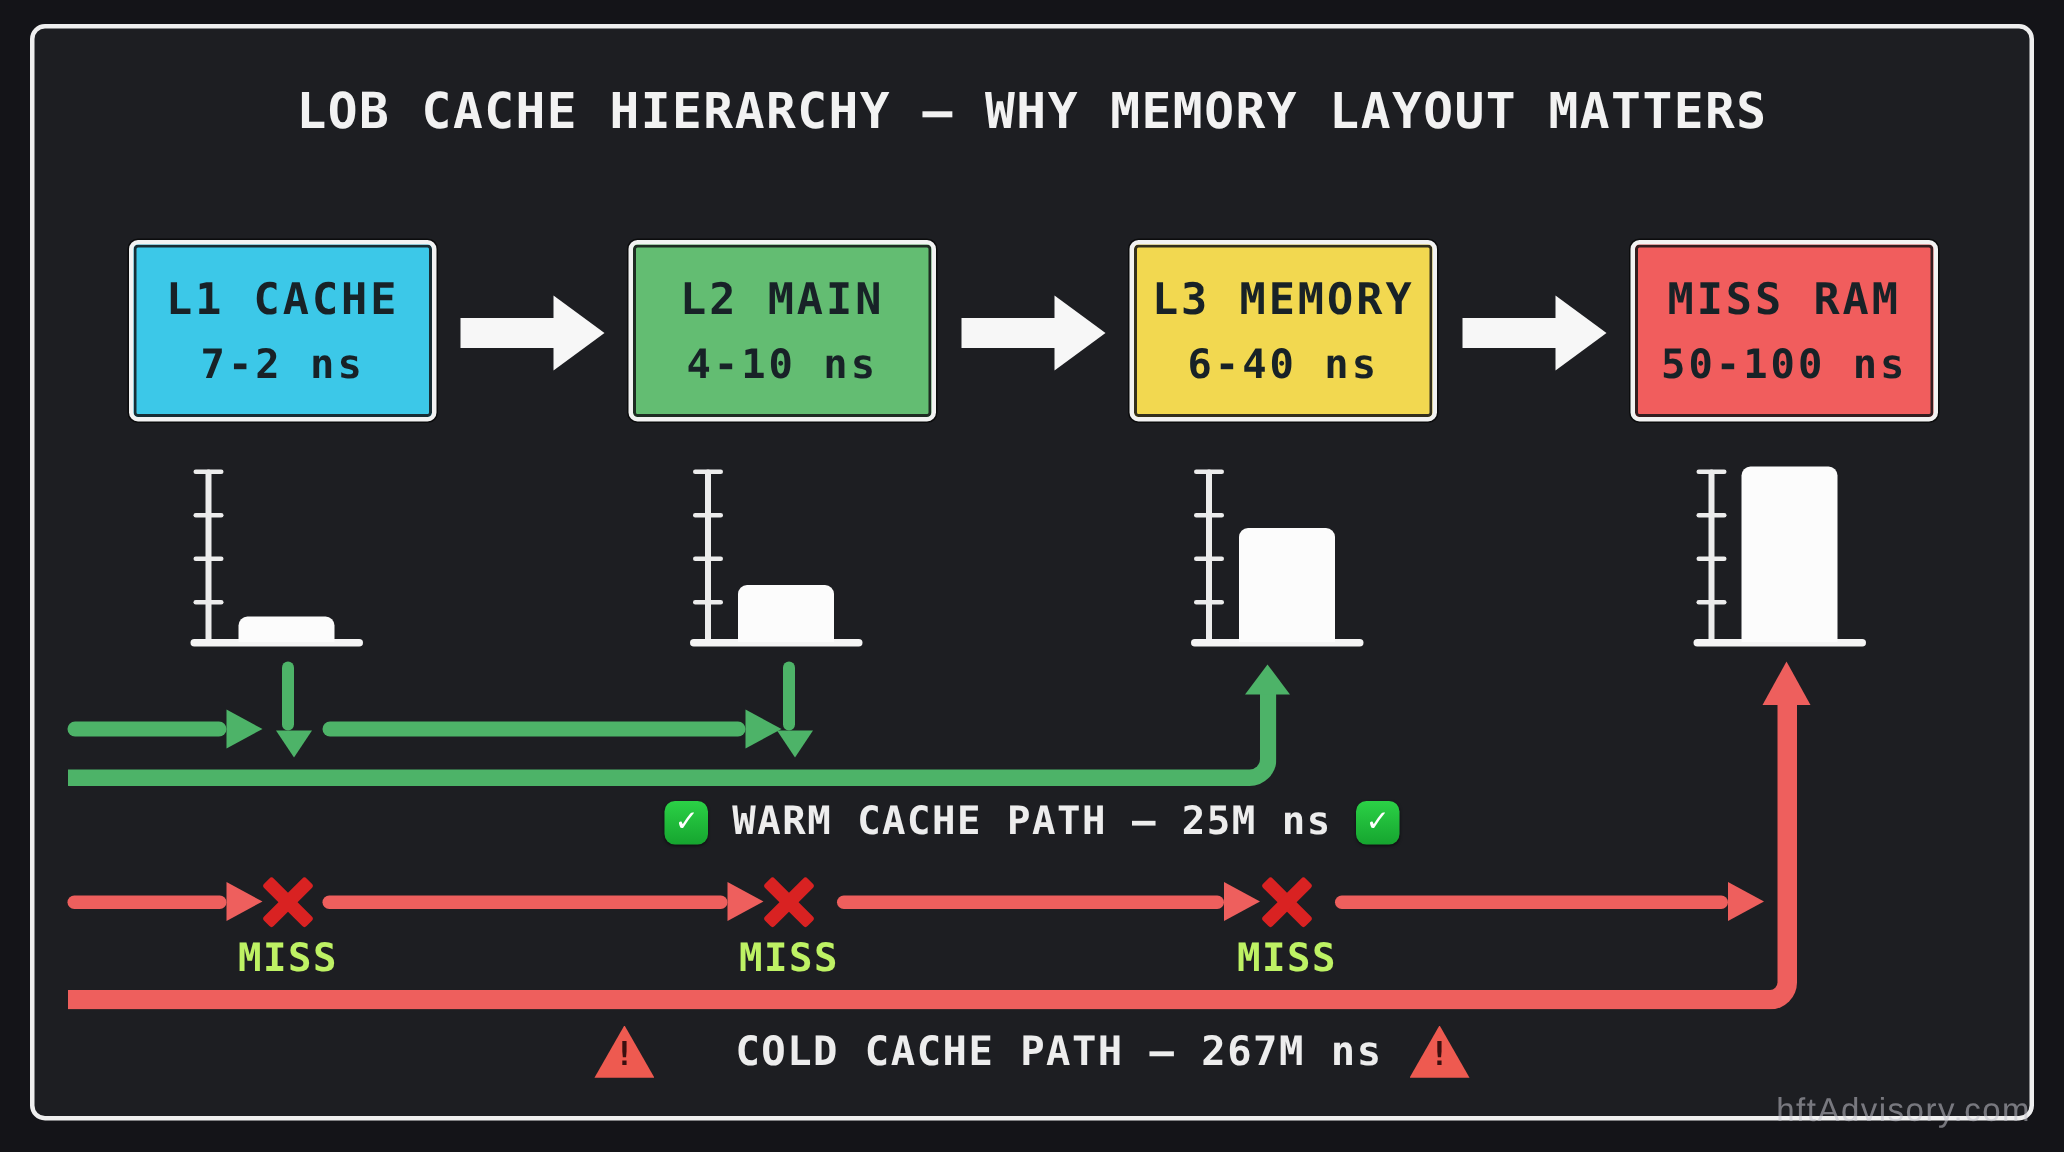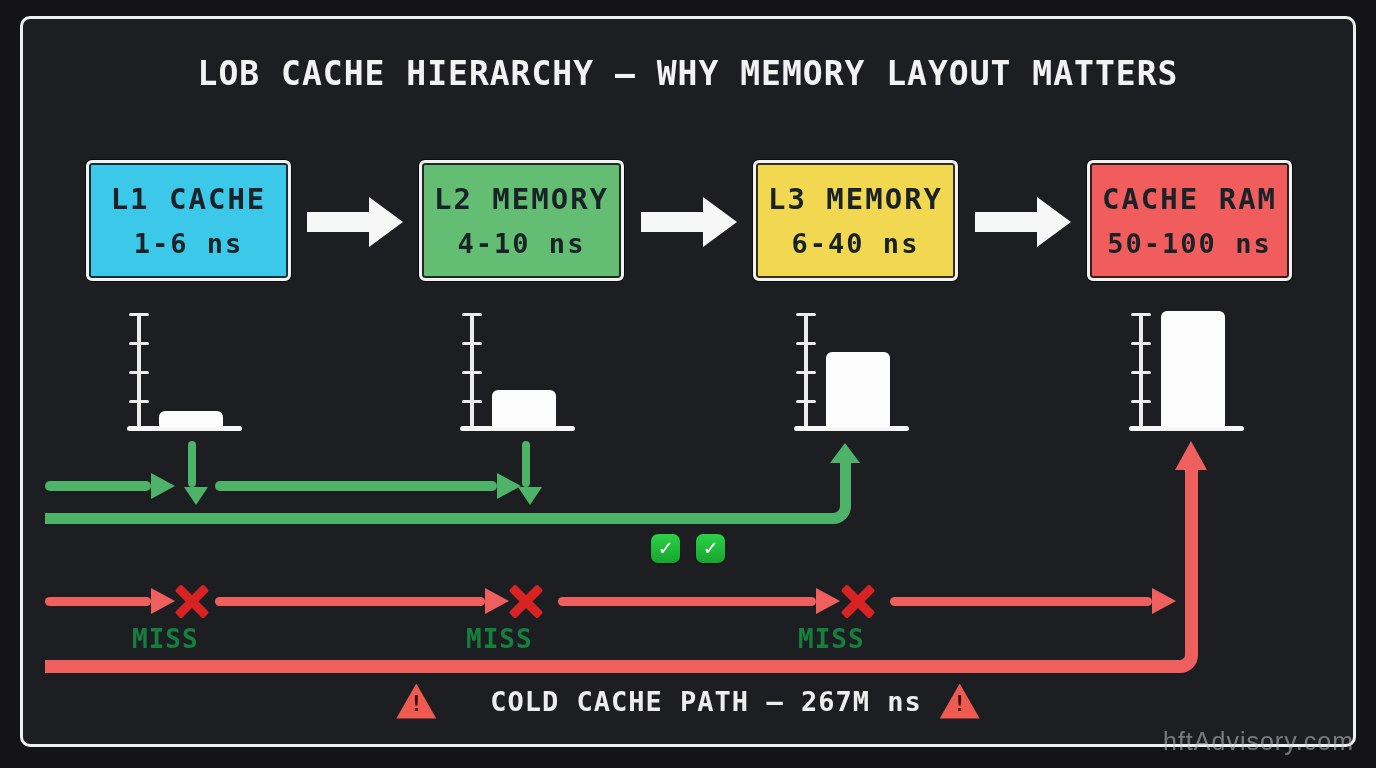--- a/index.html
+++ b/index.html
@@ -74,60 +74,60 @@
   .rh-1{left:151px;top:588px;}
   .rh-2{left:485px;top:588px;}
   .rh-3{left:816px;top:588px;}
   .rh-4{left:1152px;top:588px;}
   .x-mark{position:absolute;top:584px;width:36px;height:36px;}
   .x-1{left:174px}.x-2{left:508px}.x-3{left:840px}
   .x-mark::before,.x-mark::after{
     content:"";position:absolute;left:-2px;top:13px;width:40px;height:9px;background:#d92222;border-radius:2px;}
   .x-mark::before{transform:rotate(45deg);}
   .x-mark::after{transform:rotate(-45deg);}
-  .miss-label{position:absolute;top:624px;width:120px;text-align:left;
-    color:#15803d;font-size:26px;font-weight:bold;letter-spacing:1px;}
+  .miss-label{position:absolute;top:624px;width:120px;text-align:center;
+    color:#bef264;font-size:26px;font-weight:bold;letter-spacing:1px;}
   .m-1{left:132px}.m-2{left:466px}.m-3{left:798px}
   .r-elbow{position:absolute;left:45px;top:470px;width:1153px;height:203px;box-sizing:border-box;
     border-right:13px solid #ee5f5d;border-bottom:13px solid #ee5f5d;border-bottom-right-radius:18px;}
   .r-up-head{position:absolute;left:1175px;top:441px;width:0;height:0;
     border-left:16px solid transparent;border-right:16px solid transparent;border-bottom:29px solid #ee5f5d;}
   .cold-label-row{position:absolute;left:16px;top:682px;width:1344px;height:38px;
     display:flex;align-items:center;justify-content:center;gap:18px;}
   .warn-badge{position:relative;width:40px;height:35px;flex:0 0 auto;
     background:#ee5a50;clip-path:polygon(50% 0%, 100% 100%, 0% 100%);
     display:flex;align-items:flex-end;justify-content:center;
     color:#3b0f0f;font-size:22px;font-weight:bold;line-height:1;padding-bottom:4px;box-sizing:border-box;}
   .cold-label-row .path-label{font-size:27px;margin-left:36px;}
   
   .watermark{position:absolute;right:22px;top:727px;z-index:5;
-    font-family:"Liberation Sans", sans-serif;font-size:25px;color:#c3c3cb;opacity:.55;letter-spacing:1px;text-align:right;}
+    font-family:"Liberation Sans", sans-serif;font-size:22px;color:#c3c3cb;opacity:.55;letter-spacing:1px;text-align:right;}
 </style>
 </head>
 <body>
 
 <div class="canvas">
   <div class="frame"></div>
 
   <div class="title">LOB CACHE HIERARCHY — WHY MEMORY LAYOUT MATTERS</div>
 
   <div class="tier-box box-1" style="background-color: rgb(60, 200, 232);">
     <div class="tier-name">L1 CACHE</div>
-    <div class="tier-latency">1-6 ns</div>
+    <div class="tier-latency">7-2 ns</div>
   </div>
   <div class="tier-box box-2" style="background-color: rgb(99, 189, 114);">
-    <div class="tier-name">L2 MEMORY</div>
+    <div class="tier-name">L2 MAIN</div>
     <div class="tier-latency">4-10 ns</div>
   </div>
   <div class="tier-box box-3" style="background-color: rgb(242, 216, 80);">
     <div class="tier-name">L3 MEMORY</div>
     <div class="tier-latency">6-40 ns</div>
   </div>
   <div class="tier-box box-4" style="background-color: rgb(241, 93, 93);">
-    <div class="tier-name">CACHE RAM</div>
+    <div class="tier-name">MISS RAM</div>
     <div class="tier-latency">50-100 ns</div>
   </div>
 
   <div class="flow-arrow fa-1">
     <div class="shaft"></div>
     <div class="head"></div>
   </div>
   <div class="flow-arrow fa-2">
     <div class="shaft"></div>
     <div class="head"></div>
@@ -179,20 +179,21 @@
   <div class="g-down-shaft gd-1"></div>
   <div class="g-head-d gdh-1"></div>
   <div class="g-seg gs-2"></div>
   <div class="g-head-r gh-2"></div>
   <div class="g-down-shaft gd-2"></div>
   <div class="g-head-d gdh-2"></div>
   <div class="g-elbow"></div>
   <div class="g-up-head"></div>
   <div class="warm-label-row">
     <div class="check-badge">✓</div>
+    <div class="path-label">WARM CACHE PATH — 25M ns</div>
     <div class="check-badge">✓</div>
   </div>
 
   <div class="r-seg rs-1"></div>
   <div class="r-head-r rh-1"></div>
   <div class="x-mark x-1"></div>
   <div class="r-seg rs-2"></div>
   <div class="r-head-r rh-2"></div>
   <div class="x-mark x-2"></div>
   <div class="r-seg rs-3"></div>

